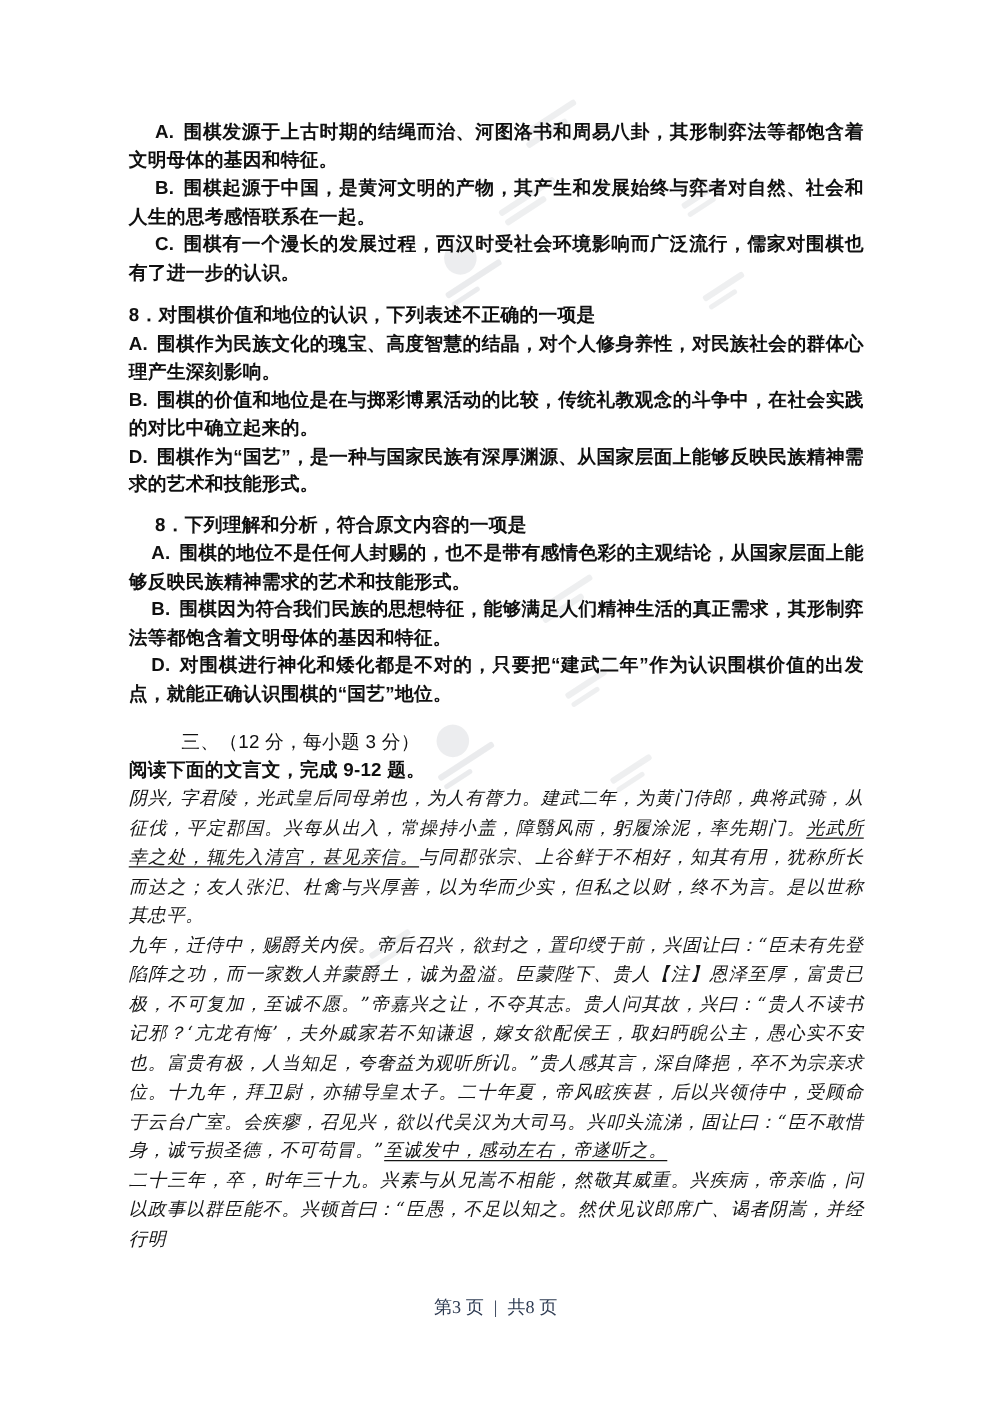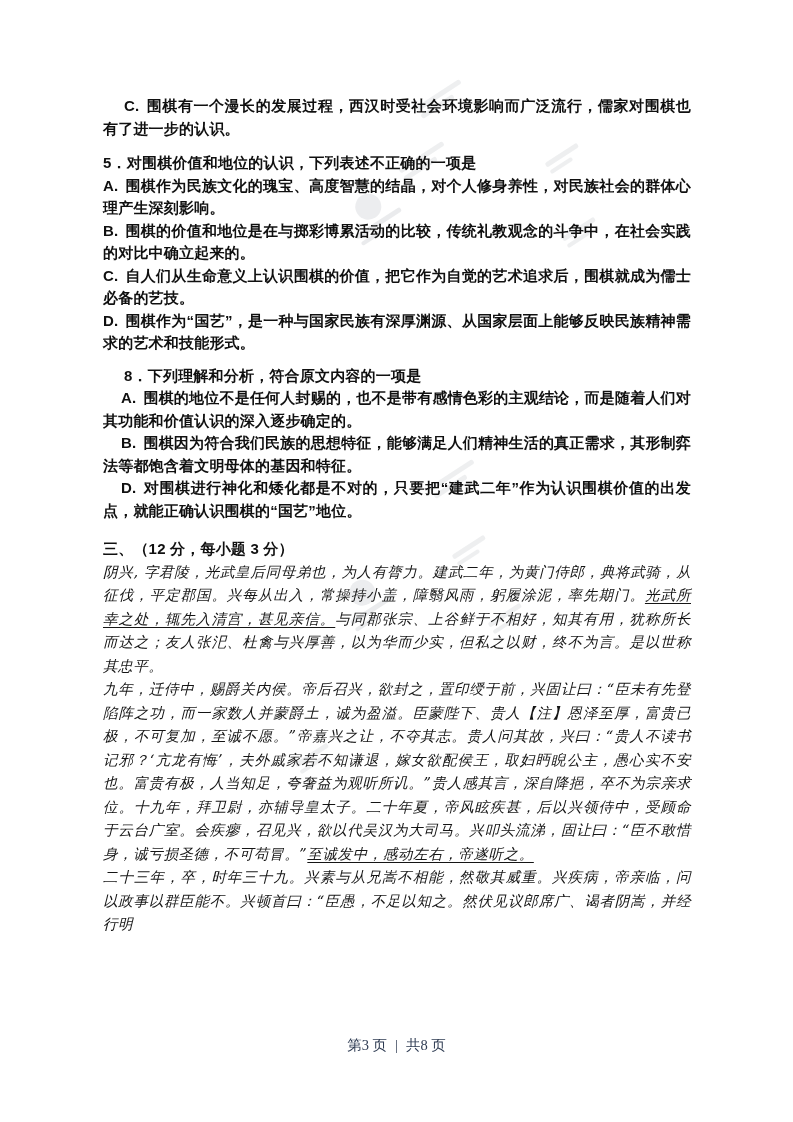--- a/index.html
+++ b/index.html
@@ -32,21 +32,21 @@
   }
   .modern { font-weight: 700; color: #101010; letter-spacing: 0.2px; }
   p { margin: 0; }
   .ti { text-indent: 21px; }      
   .ti-sm { text-indent: 18px; }
   .opt-label { margin-right: 7px; }
   .gap12 { height: 12px; }
   .gap10 { height: 10px; }
   .gap16 { height: 16px; }
 
-  .sec-heading { font-weight: 700; }
+  .sec-heading { font-weight: 400; margin-left: 42px; }
 
   
   .classical {
     font-family: "DejaVu Serif", "Liberation Serif", serif;
     font-style: italic;
     font-weight: 400;
     font-size: 14.5px;
     line-height: 23.5px;
     letter-spacing: 0.6px;
     color: #151515;
@@ -108,46 +108,48 @@
       </div>
     <div class="wm" style="left:295px;top:748px;">
         <div class="wm-bar b2"></div>
         <div class="wm-bar b3"></div>
       </div>
   </div>
 
   <div class="content">
 
     <section class="modern">
+      <p class="ti"><span class="opt-label">A.</span><span>围棋发源于上古时期的结绳而治、河图洛书和周易八卦，其形制弈法等都饱含着文明母体的基因和特征。</span></p>
+      <p class="ti"><span class="opt-label">B.</span><span>围棋起源于中国，是黄河文明的产物，其产生和发展始终与弈者对自然、社会和人生的思考感悟联系在一起。</span></p>
       <p class="ti"><span class="opt-label">C.</span><span>围棋有一个漫长的发展过程，西汉时受社会环境影响而广泛流行，儒家对围棋也有了进一步的认识。</span></p>
     </section>
 
     <div class="gap12"></div>
 
     <section class="modern">
-      <p>5．对围棋价值和地位的认识，下列表述不正确的一项是</p>
+      <p>8．对围棋价值和地位的认识，下列表述不正确的一项是</p>
       <p><span class="opt-label">A.</span><span>围棋作为民族文化的瑰宝、高度智慧的结晶，对个人修身养性，对民族社会的群体心理产生深刻影响。</span></p>
       <p><span class="opt-label">B.</span><span>围棋的价值和地位是在与掷彩博累活动的比较，传统礼教观念的斗争中，在社会实践的对比中确立起来的。</span></p>
-      <p><span class="opt-label">C.</span><span>自人们从生命意义上认识围棋的价值，把它作为自觉的艺术追求后，围棋就成为儒士必备的艺技。</span></p>
       <p><span class="opt-label">D.</span><span>围棋作为“国艺”，是一种与国家民族有深厚渊源、从国家层面上能够反映民族精神需求的艺术和技能形式。</span></p>
     </section>
 
     <div class="gap10"></div>
 
     <section class="modern">
       <p class="ti">8．下列理解和分析，符合原文内容的一项是</p>
-      <p class="ti-sm"><span class="opt-label">A.</span><span>围棋的地位不是任何人封赐的，也不是带有感情色彩的主观结论，而是随着人们对其功能和价值认识的深入逐步确定的。</span></p>
+      <p class="ti-sm"><span class="opt-label">A.</span><span>围棋的地位不是任何人封赐的，也不是带有感情色彩的主观结论，从国家层面上能够反映民族精神需求的艺术和技能形式。</span></p>
       <p class="ti-sm"><span class="opt-label">B.</span><span>围棋因为符合我们民族的思想特征，能够满足人们精神生活的真正需求，其形制弈法等都饱含着文明母体的基因和特征。</span></p>
       <p class="ti-sm"><span class="opt-label">D.</span><span>对围棋进行神化和矮化都是不对的，只要把“建武二年”作为认识围棋价值的出发点，就能正确认识围棋的“国艺”地位。</span></p>
     </section>
 
     <div class="gap16"></div>
 
     <section>
       <p class="modern sec-heading">三、（12 分，每小题 3 分）</p>
+      <p class="modern">阅读下面的文言文，完成 9-12 题。</p>
 
       <div class="classical">
         <p><span>阴兴, 字君陵，光武皇后同母弟也，为人有膂力。建武二年，为黄门侍郎，典将武骑，从征伐，平定郡国。兴每从出入，常操持小盖，障翳风雨，躬履涂泥，率先期门。</span><span class="u">光武所幸之处，辄先入清宫，甚见亲信。</span><span>与同郡张宗、上谷鲜于不相好，知其有用，犹称所长而达之；友人张汜、杜禽与兴厚善，以为华而少实，但私之以财，终不为言。是以世称其忠平。</span></p>
         <p><span>九年，迁侍中，赐爵关内侯。帝后召兴，欲封之，置印绶于前，兴固让曰：“臣未有先登陷阵之功，而一家数人并蒙爵土，诚为盈溢。臣蒙陛下、贵人【注】恩泽至厚，富贵已极，不可复加，至诚不愿。”帝嘉兴之让，不夺其志。贵人问其故，兴曰：“贵人不读书记邪？‘亢龙有悔’，夫外戚家若不知谦退，嫁女欲配侯王，取妇眄睨公主，愚心实不安也。富贵有极，人当知足，夸奢益为观听所讥。”贵人感其言，深自降挹，卒不为宗亲求位。十九年，拜卫尉，亦辅导皇太子。二十年夏，帝风眩疾甚，后以兴领侍中，受顾命于云台广室。会疾瘳，召见兴，欲以代吴汉为大司马。兴叩头流涕，固让曰：“臣不敢惜身，诚亏损圣德，不可苟冒。”</span><span class="u">至诚发中，感动左右，帝遂听之。</span></p>
         <p><span>二十三年，卒，时年三十九。兴素与从兄嵩不相能，然敬其威重。兴疾病，帝亲临，问以政事以群臣能不。兴顿首曰：“臣愚，不足以知之。然伏见议郎席广、谒者阴嵩，并经行明</span></p>
       </div>
     </section>
 
   </div>
 

